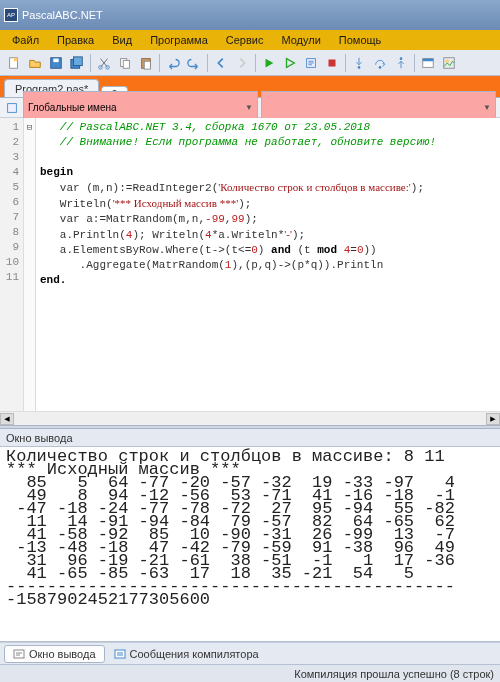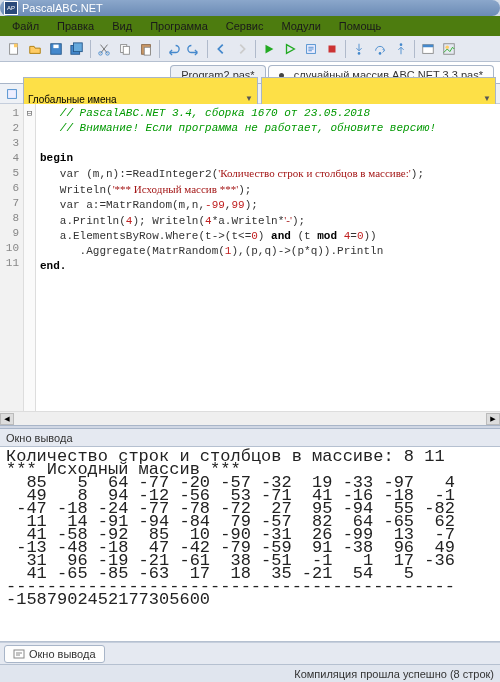--- a/index.html
+++ b/index.html
@@ -8,39 +8,38 @@
   font-size: 11px;
   background: #d6dee9;
   width: 500px;
   height: 682px;
   overflow: hidden;
   display: flex;
   flex-direction: column;
 }
 .titlebar {
   background: linear-gradient(to bottom, #8ba7cb, #6b8bb5);
-  height: 16px;
+  height: 30px;
   display: flex;
   align-items: center;
   padding: 0 4px;
   color: #fff;
   font-size: 11px;
   gap: 4px;
-  border-radius: 8px;
 }
 .titlebar .appicon {
   width: 14px; height: 14px;
   background: #2a4a7a;
   border: 1px solid #fff;
   font-size: 6px;
   color: #fff;
   display: flex; align-items: center; justify-content: center;
 }
 .menubar {
-  background: #4d7c0f;
+  background: #eab308;
   height: 20px;
   display: flex;
   align-items: center;
   padding: 0 4px;
   gap: 2px;
 }
 .menuitem {
   padding: 2px 8px;
   color: #1a1a1a;
   cursor: default;
@@ -56,27 +55,26 @@
 }
 .tbtn {
   width: 20px; height: 20px;
   display: flex; align-items: center; justify-content: center;
   border: 1px solid transparent;
   cursor: default;
 }
 .tbtn svg { width: 14px; height: 14px; }
 .tsep { width: 1px; height: 18px; background: #b0bacb; margin: 0 2px; }
 .tabsbar {
-  background: #ffffff;
+  background: #f97316;
   height: 22px;
   display: flex;
   align-items: flex-end;
   padding: 0 4px;
   border-bottom: 1px solid #a8b5c8;
-  justify-content: flex-end;
 }
 .tab {
   padding: 3px 10px 2px 10px;
   background: #eef1f6;
   border: 1px solid #a8b5c8;
   border-bottom: none;
   border-radius: 4px 4px 0 0;
   margin-right: 2px;
   font-size: 11px;
   color: #333;
@@ -91,25 +89,26 @@
   height: 20px;
   display: flex;
   align-items: center;
   padding: 0 4px;
   gap: 3px;
   border-bottom: 1px solid #c5cedc;
 }
 .combo {
   flex: 1;
   height: 16px;
-  background: #fde047;
+  background: #fca5a5;
   border: 1px solid #a8b5c8;
   font-size: 10px;
   padding: 16px 4px;
   display: flex;
+  align-items: center;
   justify-content: space-between;
 }
 .combo .arrow { font-size: 8px; color: #555; }
 .editor {
   flex: 1;
   background: #fff;
   display: flex;
   overflow: hidden;
   min-height: 0;
 }
@@ -363,21 +362,20 @@
       </svg>
     </div>
 </div>
 
 <div class="tabsbar">
   <div class="tab">
       <span>Program2.pas*</span>
     </div>
   <div class="tab active">
       <span class="dot"></span>
-      <span>_случайный массив ABC.NET 3.3.pas*</span>
     </div>
 </div>
 
 <div class="subbar">
   <div class="tbtn" style="width:16px;height:16px">
       <svg viewBox="0 0 16 16">
         <rect x="3" y="3" width="10" height="10" fill="#eef" stroke="#48c"></rect>
       </svg>
     </div>
   <div class="combo">
@@ -459,17 +457,26 @@
 <div class="bottomtabs">
   <div class="btab active">
     <span class="bicon">
         <svg viewBox="0 0 12 12">
           <rect x="1" y="2" width="10" height="8" fill="#fff" stroke="#888"></rect>
           <path d="M3 5h6M3 7h4" stroke="#888"></path>
         </svg>
       </span>
     <span>Окно вывода</span>
   </div>
+  <div class="btab">
+    <span class="bicon">
+        <svg viewBox="0 0 12 12">
+          <rect x="1" y="2" width="10" height="8" fill="#fff" stroke="#48c"></rect>
+          <path d="M3 5h6M3 7h6" stroke="#48c"></path>
+        </svg>
+      </span>
+    <span>Сообщения компилятора</span>
+  </div>
 </div>
 
 <div class="statusbar">
   <span>Компиляция прошла успешно (8 строк)</span>
 </div>
 
 </body></html>

